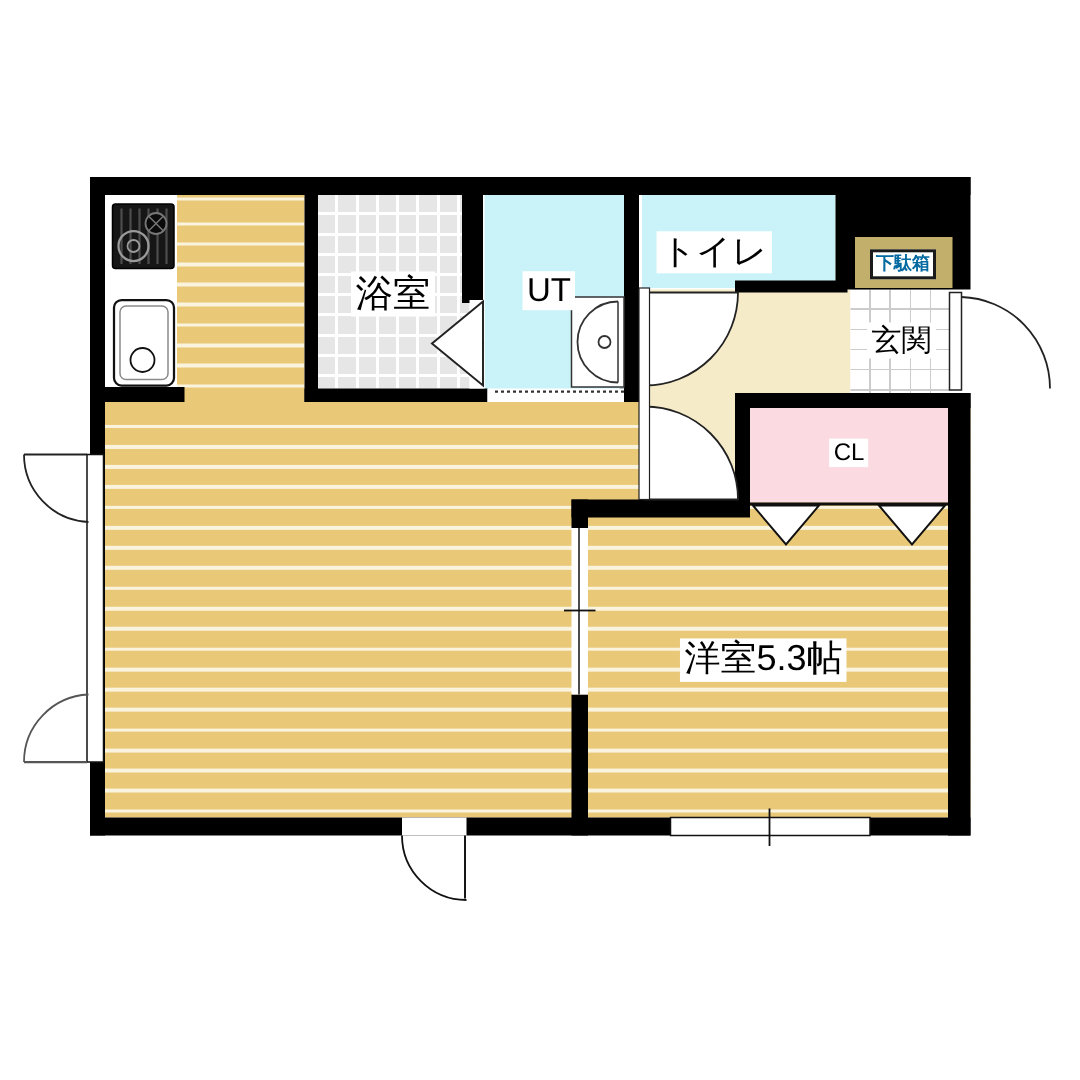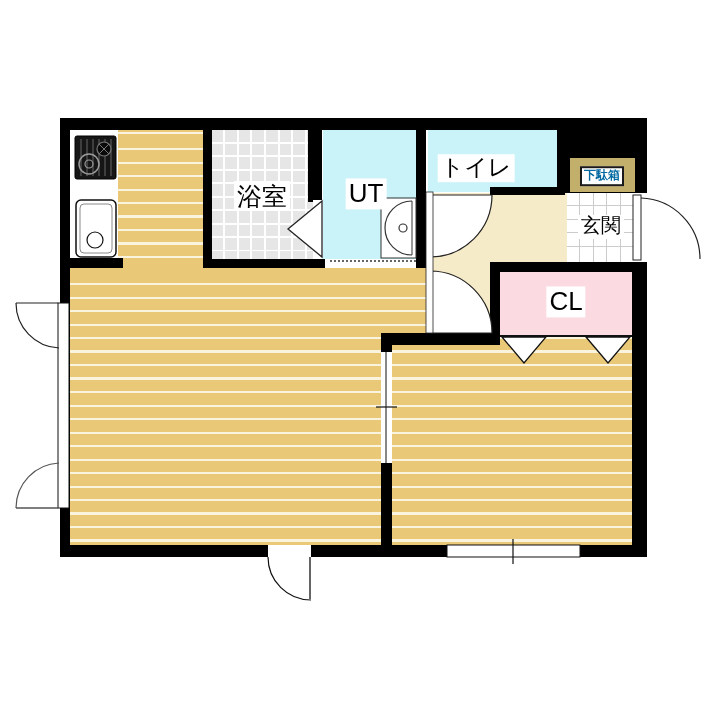--- a/index.html
+++ b/index.html
@@ -165,19 +165,20 @@
     <g>
       <rect x="58" y="303" width="11" height="205" fill="#ffffff" stroke="#111" stroke-width="1"></rect>
       <line x1="16" y1="303" x2="58" y2="303" stroke="#222" stroke-width="1.2"></line>
       <path d="M16,303 A45,45 0 0 0 59,348" fill="none" stroke="#222" stroke-width="1.2"></path>
       <line x1="16" y1="508" x2="58" y2="508" stroke="#555" stroke-width="1.5"></line>
       <path d="M16,508 A45,45 0 0 1 59,463" fill="none" stroke="#555" stroke-width="1.2"></path>
     </g>
   </svg>
 
   <div class="lbl" style="left:262px;top:196px;font-size:25px;">浴室</div>
-  <div class="lbl" style="left:366px;top:194px;font-size:26px;">UT</div>
+  <div class="lbl" style="left:366px;top:194px;font-size:22px;">UT</div>
   <div class="lbl" style="left:476px;top:156px;font-size:23px;margin-top:12px;">トイレ</div>
-  <div class="lbl" style="left:601px;top:227px;font-size:20px;font-family:Liberation Mono, monospace;">玄関</div>
+  <div class="lbl" style="left:601px;top:227px;font-size:20px;">玄関</div>
   <div class="shoebox-label" style="left:602px;top:176px;">下駄箱</div>
-  <div class="lbl" style="left:566px;top:302px;font-size:26px;">CL</div>
+  <div class="lbl" style="left:566px;top:302px;font-size:16px;">CL</div>
+  <div class="lbl" style="left:509px;top:440px;font-size:24px;">洋室5.3帖</div>
 
 </div>
 
 </body></html>

